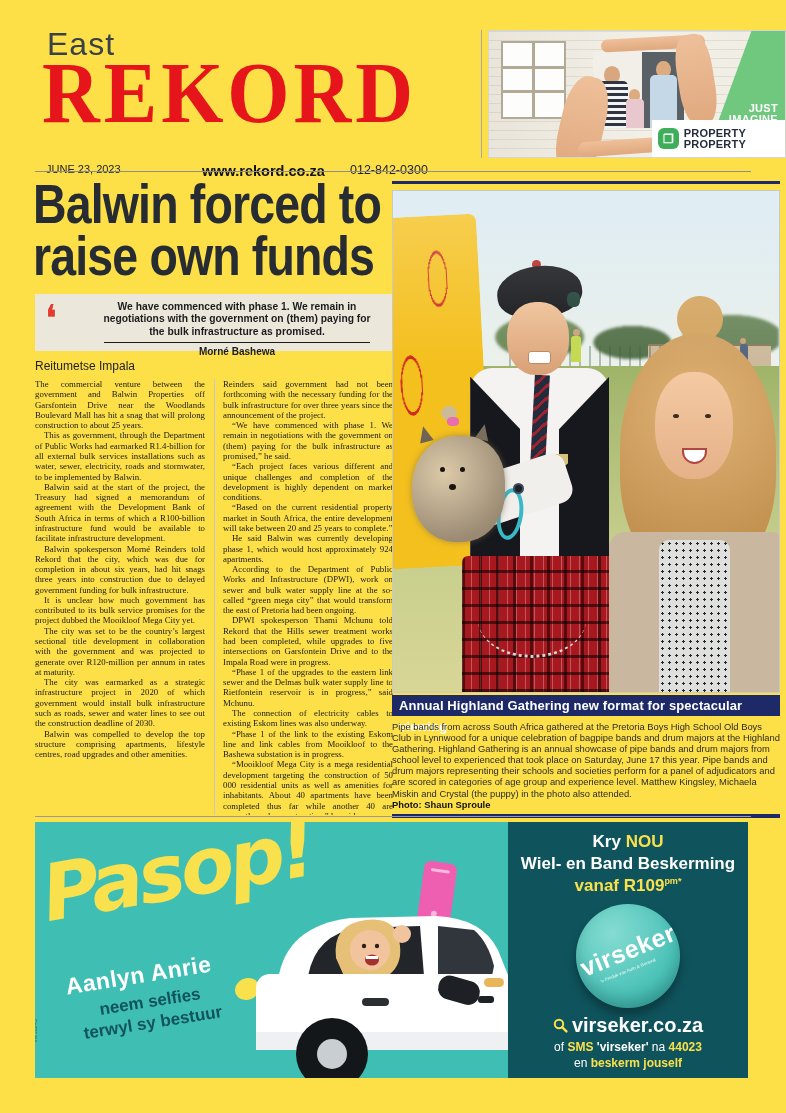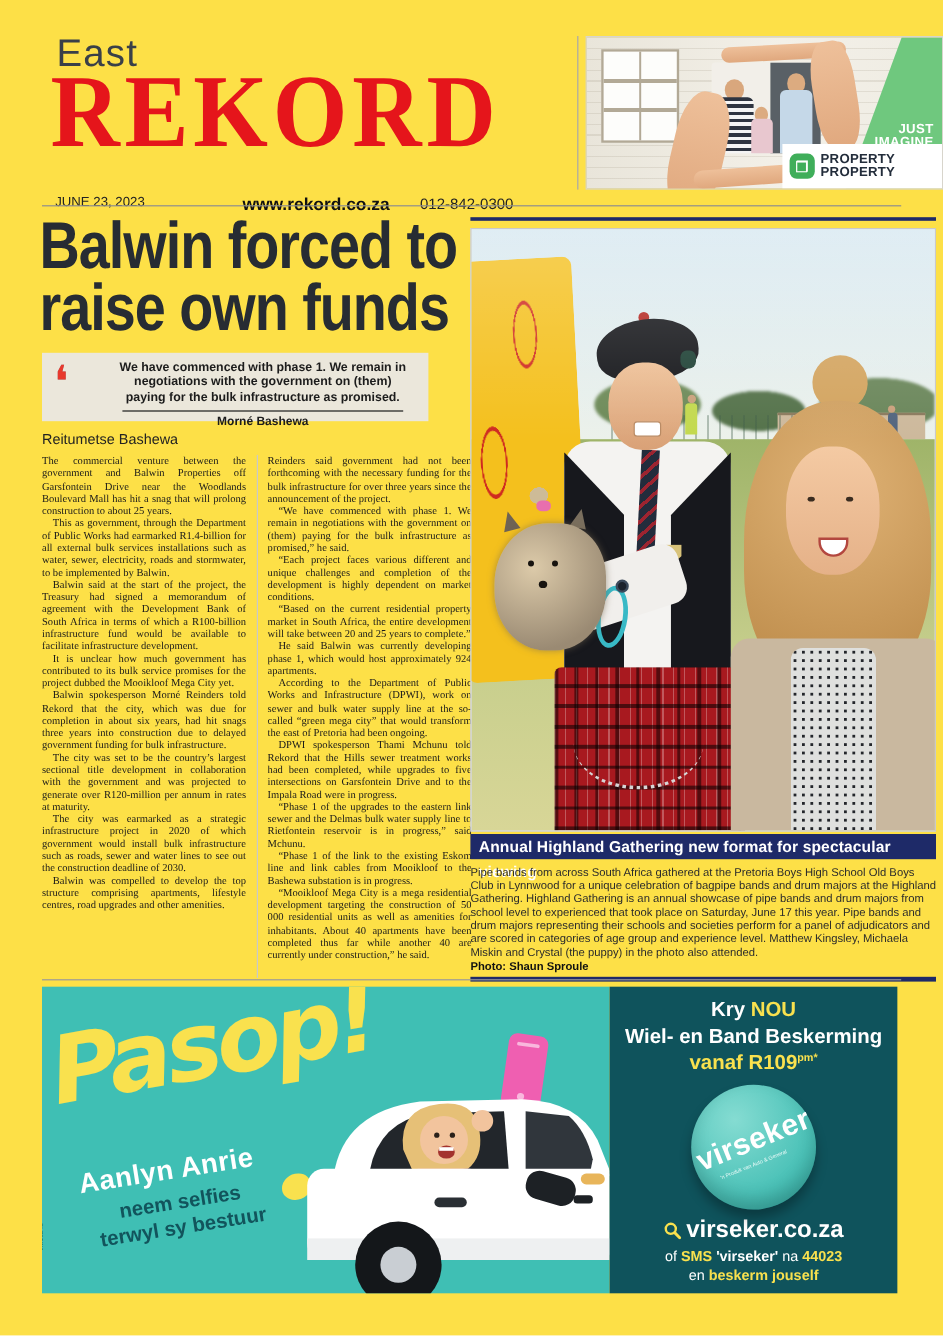--- a/index.html
+++ b/index.html
@@ -48,21 +48,21 @@
                   font-size:11px; line-height:1.05; letter-spacing:.3px; }
   .pp-strip { position:absolute; right:0; bottom:0; width:45%; height:29%; background:#fff;
               display:flex; align-items:center; gap:5px; padding-left:6px; }
   .pp-icon { width:21px; height:21px; background:#3fae5a; border-radius:6px; color:#fff; font-size:12px;
              display:flex; align-items:center; justify-content:center; font-weight:700; }
   .pp-text { font-size:11px; font-weight:700; color:#232d3b; line-height:.95; letter-spacing:.2px; }
 
   
   .headline { position:absolute; left:33px; top:178px; width:432px; transform:scaleX(0.845); transform-origin:0 0;
               font-size:55px; font-weight:800; color:#272c33; line-height:.95; letter-spacing:-1px; }
-  .quote-box { position:absolute; left:35px; top:294px; width:322px; height:57px; background:#ebe7db; display:flex; }
+  .quote-box { position:absolute; left:35px; top:294px; width:358px; height:57px; background:#ebe7db; display:flex; }
   .quote-icon { flex:none; padding:6px 0 0 10px; font-size:37px; line-height:1; letter-spacing:-13px; width:56px; }
   .quote-icon .q1 { color:#8a9096; } .quote-icon .q2 { color:#e8392d; }
   .quote-content { flex:1; padding:7px 14px 0 4px; text-align:center; }
   .quote-text { font-size:10.3px; font-weight:600; color:#1c1c1c; line-height:1.2; }
   .quote-hr { width:94%; border:0; border-top:1px solid #1c1c1c; margin:4px auto 3px; }
   .quote-name { font-size:10px; font-weight:700; color:#1c1c1c; }
   .byline { position:absolute; left:35px; top:359px; font-size:12px; color:#222; }
 
   
   .columns { position:absolute; left:35px; top:379px; width:358px; height:436px; overflow:hidden;
@@ -249,43 +249,44 @@
 
   <div class="quote-box">
     <div class="quote-icon"><span class="q1">❛</span><span class="q2">❛</span></div>
     <div class="quote-content">
       <div class="quote-text">We have commenced with phase 1. We remain in negotiations with the government on (them) paying for the bulk infrastructure as promised.</div>
       <hr class="quote-hr">
       <div class="quote-name">Morné Bashewa</div>
     </div>
   </div>
 
-  <div class="byline">Reitumetse Bashewa</div>
+  <div class="byline">Reitumetse Impala</div>
 
   <div class="columns">
     <div class="col col1">
         <p>The commercial venture between the government and Balwin Properties off Garsfontein Drive near the Woodlands Boulevard Mall has hit a snag that will prolong construction to about 25 years.</p>
         <p>This as government, through the Department of Public Works had earmarked R1.4-billion for all external bulk services installations such as water, sewer, electricity, roads and stormwater, to be implemented by Balwin.</p>
         <p>Balwin said at the start of the project, the Treasury had signed a memorandum of agreement with the Development Bank of South Africa in terms of which a R100-billion infrastructure fund would be available to facilitate infrastructure development.</p>
+        <p>Balwin spokesperson Morné Reinders told Rekord that the city, which was due for completion in about six years, had hit snags three years into construction due to delayed government funding for bulk infrastructure.</p>
         <p>It is unclear how much government has contributed to its bulk service promises for the project dubbed the Mooikloof Mega City yet.</p>
-        <p>Balwin spokesperson Morné Reinders told Rekord that the city, which was due for completion in about six years, had hit snags three years into construction due to delayed government funding for bulk infrastructure.</p>
         <p>The city was set to be the country’s largest sectional title development in collaboration with the government and was projected to generate over R120-million per annum in rates at maturity.</p>
         <p>The city was earmarked as a strategic infrastructure project in 2020 of which government would install bulk infrastructure such as roads, sewer and water lines to see out the construction deadline of 2030.</p>
         <p>Balwin was compelled to develop the top structure comprising apartments, lifestyle centres, road upgrades and other amenities.</p>
       </div>
     <div class="col-rule"></div>
     <div class="col col2">
         <p>Reinders said government had not been forthcoming with the necessary funding for the bulk infrastructure for over three years since the announcement of the project.</p>
         <p>“We have commenced with phase 1. We remain in negotiations with the government on (them) paying for the bulk infrastructure as promised,” he said.</p>
         <p>“Each project faces various different and unique challenges and completion of the development is highly dependent on market conditions.</p>
         <p>“Based on the current residential property market in South Africa, the entire development will take between 20 and 25 years to complete.”</p>
         <p>He said Balwin was currently developing phase 1, which would host approximately 924 apartments.</p>
         <p>According to the Department of Public Works and Infrastructure (DPWI), work on sewer and bulk water supply line at the so-called “green mega city” that would transform the east of Pretoria had been ongoing.</p>
         <p>DPWI spokesperson Thami Mchunu told Rekord that the Hills sewer treatment works had been completed, while upgrades to five intersections on Garsfontein Drive and to the Impala Road were in progress.</p>
         <p>“Phase 1 of the upgrades to the eastern link sewer and the Delmas bulk water supply line to Rietfontein reservoir is in progress,” said Mchunu.</p>
+        <p>The connection of electricity cables to existing Eskom lines was also underway.</p>
         <p>“Phase 1 of the link to the existing Eskom line and link cables from Mooikloof to the Bashewa substation is in progress.</p>
         <p>“Mooikloof Mega City is a mega residential development targeting the construction of 50 000 residential units as well as amenities for inhabitants. About 40 apartments have been completed thus far while another 40 are currently under construction,” he said.</p>
       </div>
   </div>
 
   <aside class="photo-story">
     <div class="photo-topline"></div>
     <div class="photo-frame">
       <div class="sky"></div>
       <div class="trees"></div>

